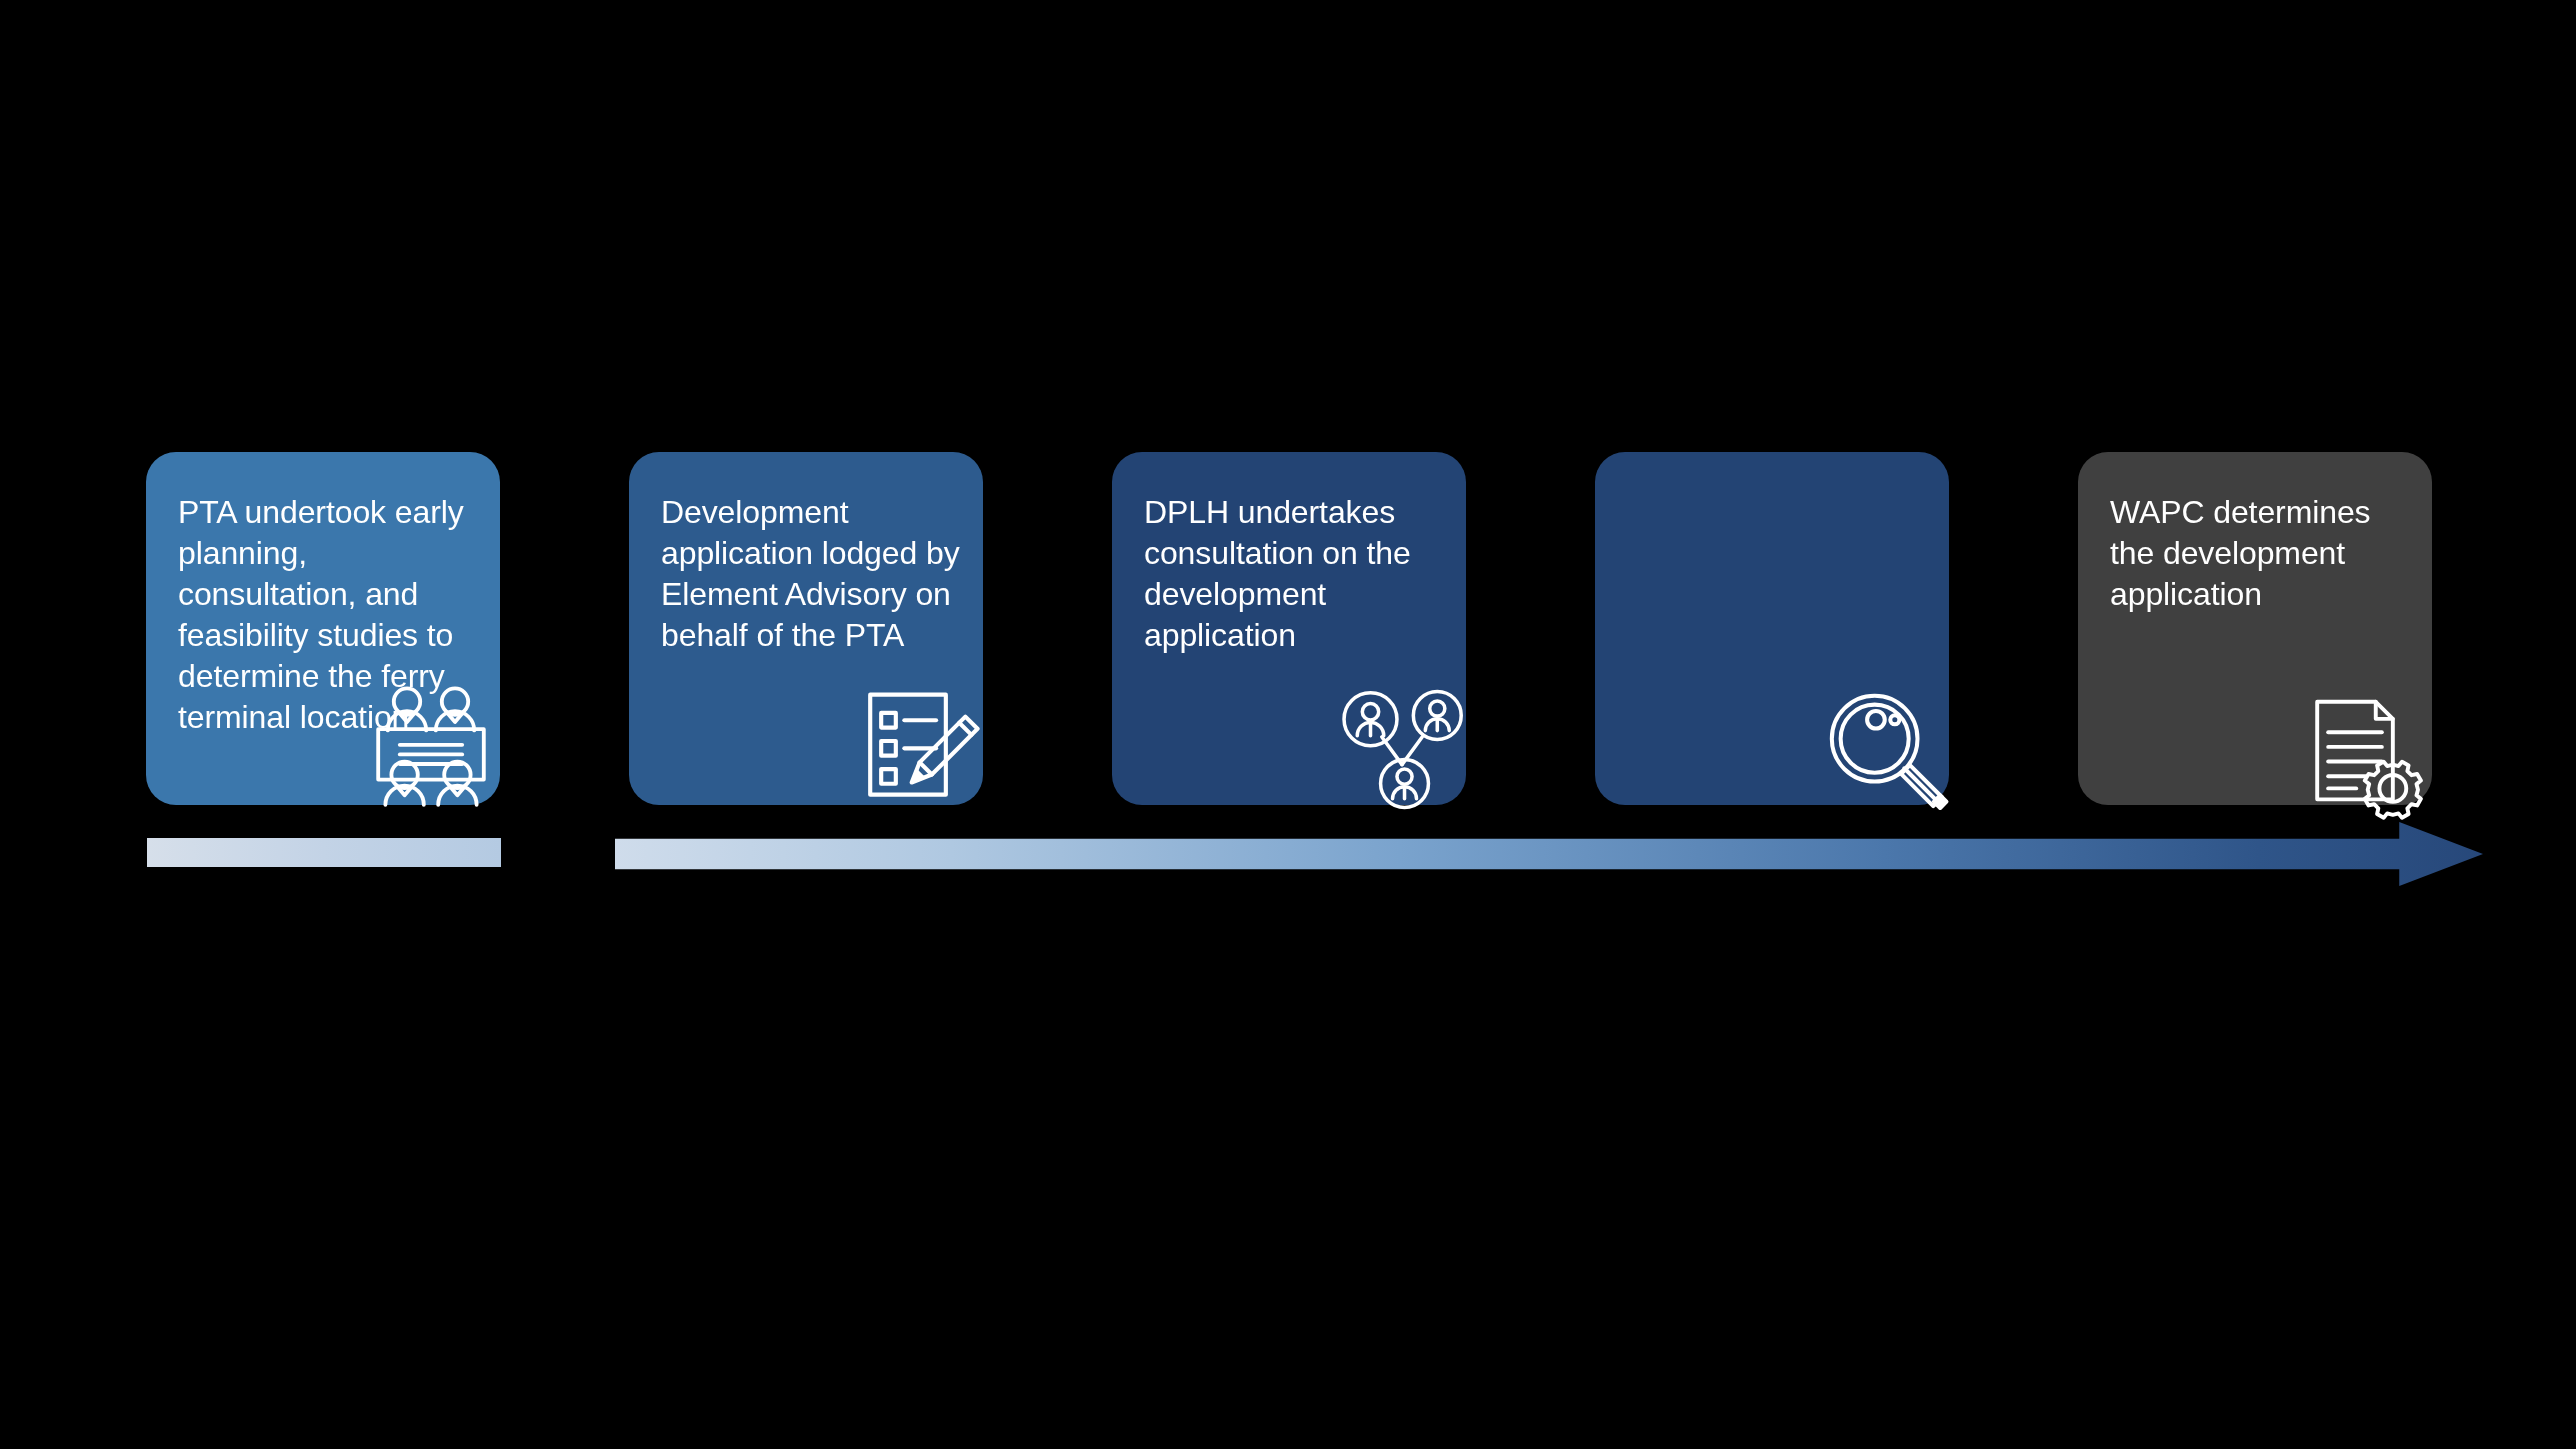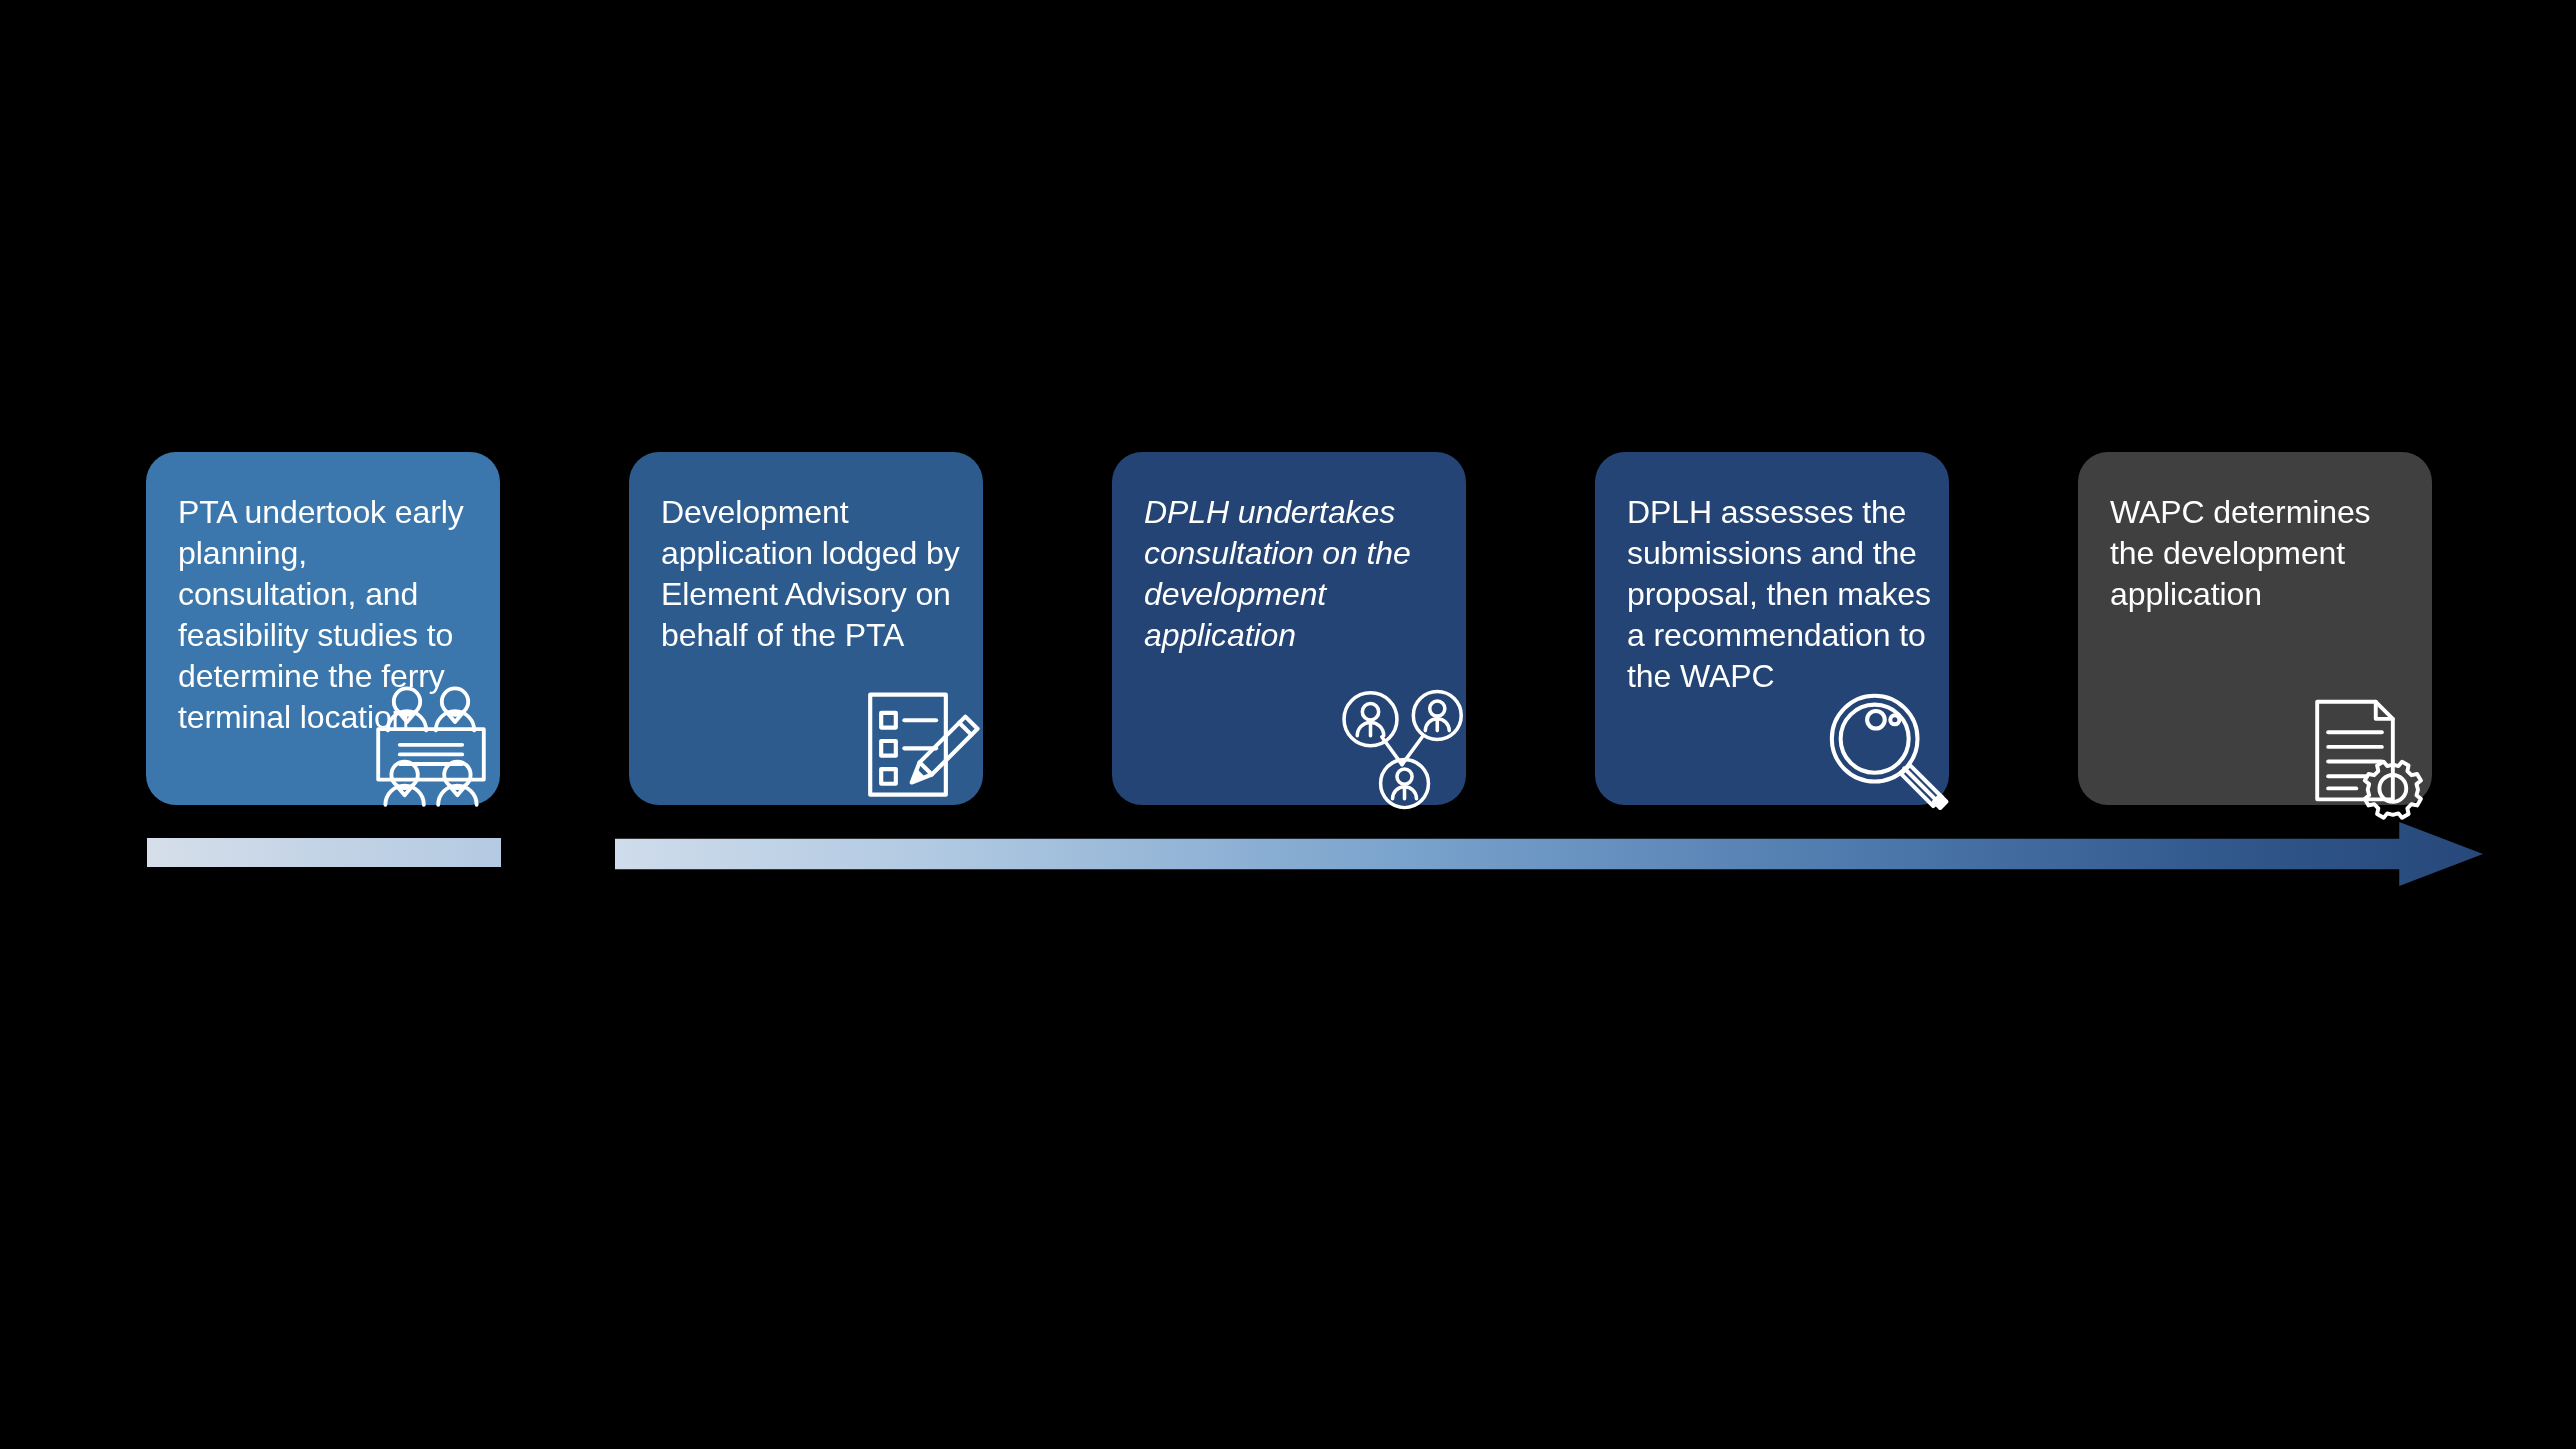--- a/index.html
+++ b/index.html
@@ -109,21 +109,21 @@
         <rect x="19" y="73" width="12" height="12"></rect>
 
         <path d="M44 84l6.5-16.5L88 30l10 10L60.5 77.5 44 84z"></path>
         <line x1="50.5" y1="67.5" x2="60.5" y2="77.5"></line>
         <line x1="83" y1="35" x2="93" y2="45"></line>
         <path d="M44 84l4.5-11 6.5 6.5L44 84z" fill="#ffffff" stroke="none"></path>
       </svg>
     </div>
   </div>
 
-  <div class="card" id="card-2" style="left: 1112px; top: 452px; background: rgb(35, 68, 116); font-style: italic;">
+  <div class="card" id="card-2" style="left: 1112px; top: 452px; background: rgb(35, 68, 116);">
     <div class="card-text">DPLH undertakes consultation on the development application</div>
     <div class="card-icon" style="right:1.3px;bottom:-5.2px;width:126px;height:126px;">
       <svg viewBox="0 0 100 100" fill="none" stroke="#ffffff" stroke-width="2.8" stroke-linejoin="round" stroke-linecap="round">
 
         <line x1="34" y1="42" x2="50" y2="64"></line>
         <line x1="66" y1="42" x2="50" y2="64"></line>
 
         <circle cx="25" cy="28" r="21"></circle>
         <circle cx="25" cy="22" r="6.5"></circle>
         <path d="M14.5 41c0-5.8 4.7-10.5 10.5-10.5S35.5 35.2 35.5 41"></path>
@@ -136,21 +136,20 @@
 
         <circle cx="52" cy="79" r="19"></circle>
         <circle cx="52" cy="73.5" r="6"></circle>
         <path d="M42.5 91c0-5.3 4.2-9.5 9.5-9.5s9.5 4.2 9.5 9.5"></path>
         <line x1="52" y1="82" x2="52" y2="91"></line>
       </svg>
     </div>
   </div>
 
   <div class="card" id="card-3" style="left: 1595px; top: 452px; background: rgb(35, 68, 116);">
-    <div class="card-text">DPLH assesses the submissions and the proposal, then makes a recommendation to the WAPC</div>
     <div class="card-icon" style="right:0px;bottom:-7.7px;width:126px;height:126px;">
       <svg viewBox="0 0 100 100" fill="none" stroke="#ffffff" stroke-width="3.2" stroke-linejoin="round" stroke-linecap="round">
         <circle cx="41" cy="41" r="34"></circle>
         <circle cx="41" cy="41" r="27"></circle>
         <circle cx="42" cy="26" r="7"></circle>
         <circle cx="57" cy="26" r="3.6"></circle>
         <path d="M64.5 64.5L92 92"></path>
         <path d="M62 69l7-7 25.5 25.5-7 7z"></path>
         <path d="M88 91l5 5 5-5-5-5z" fill="#ffffff" stroke="#ffffff"></path>
       </svg>

